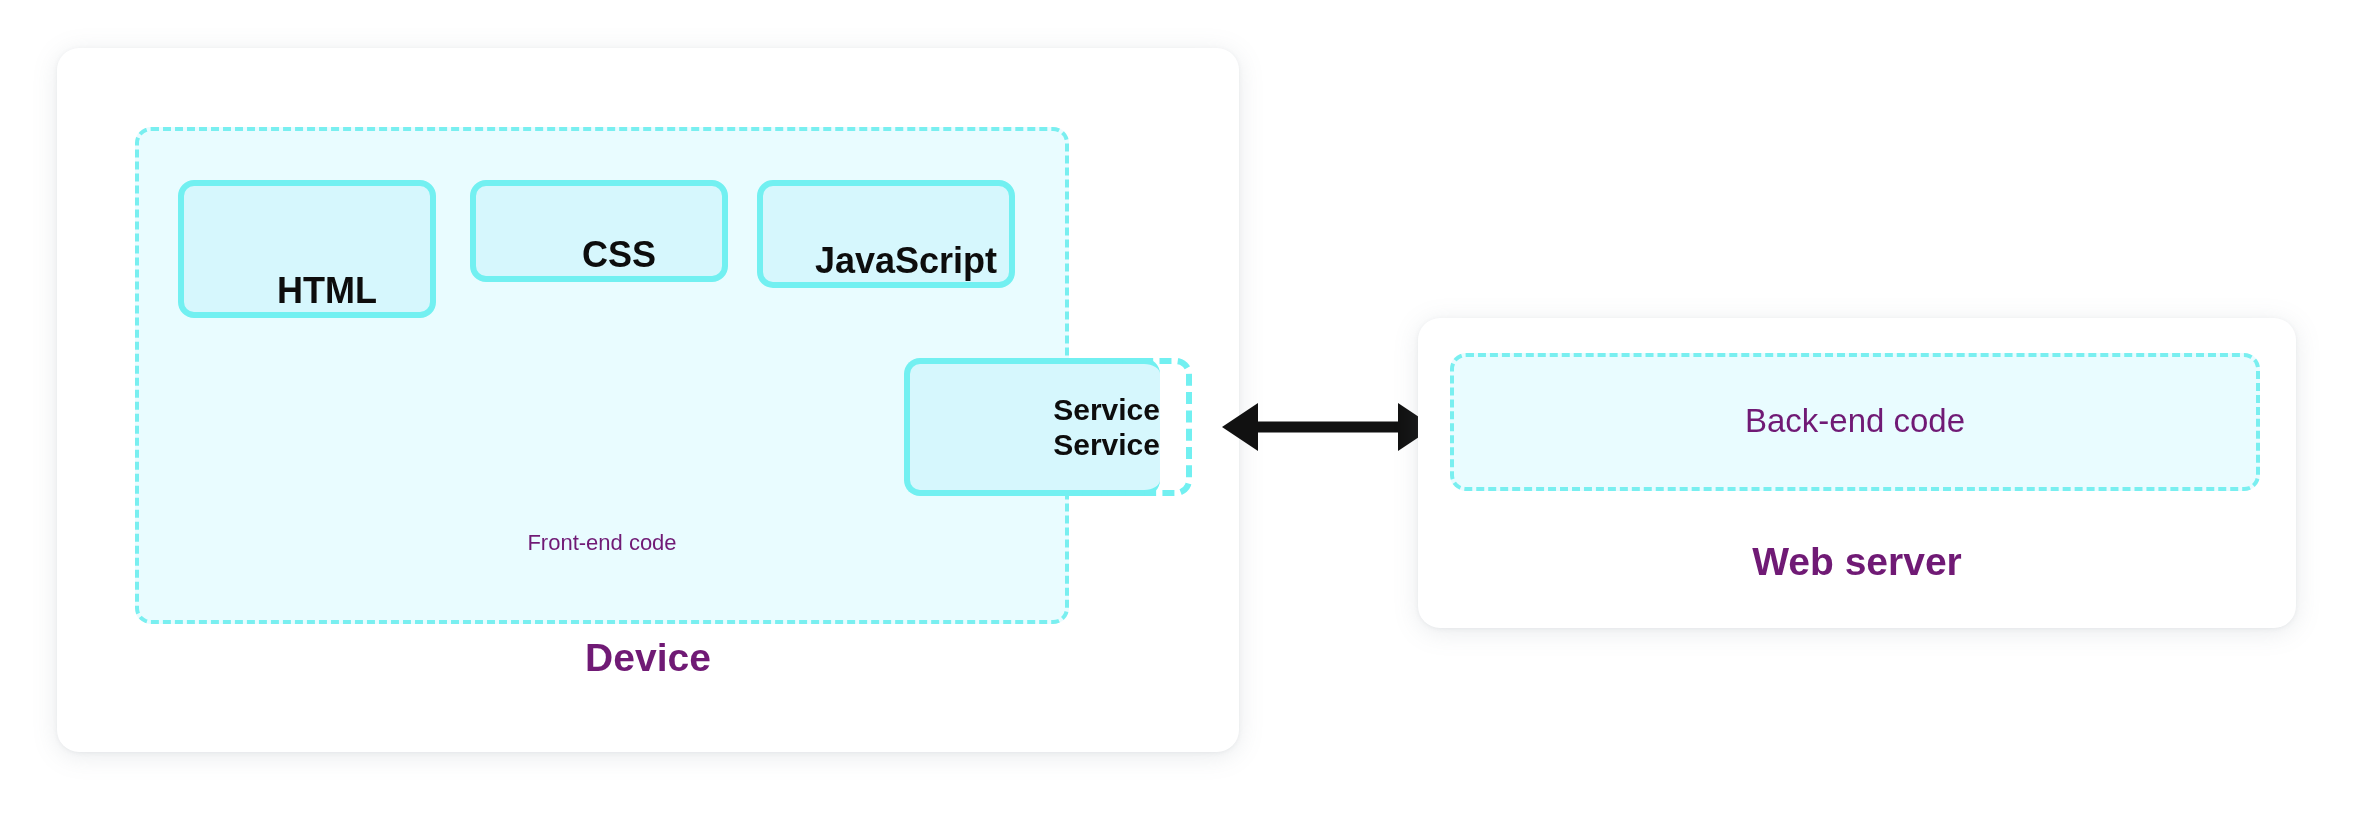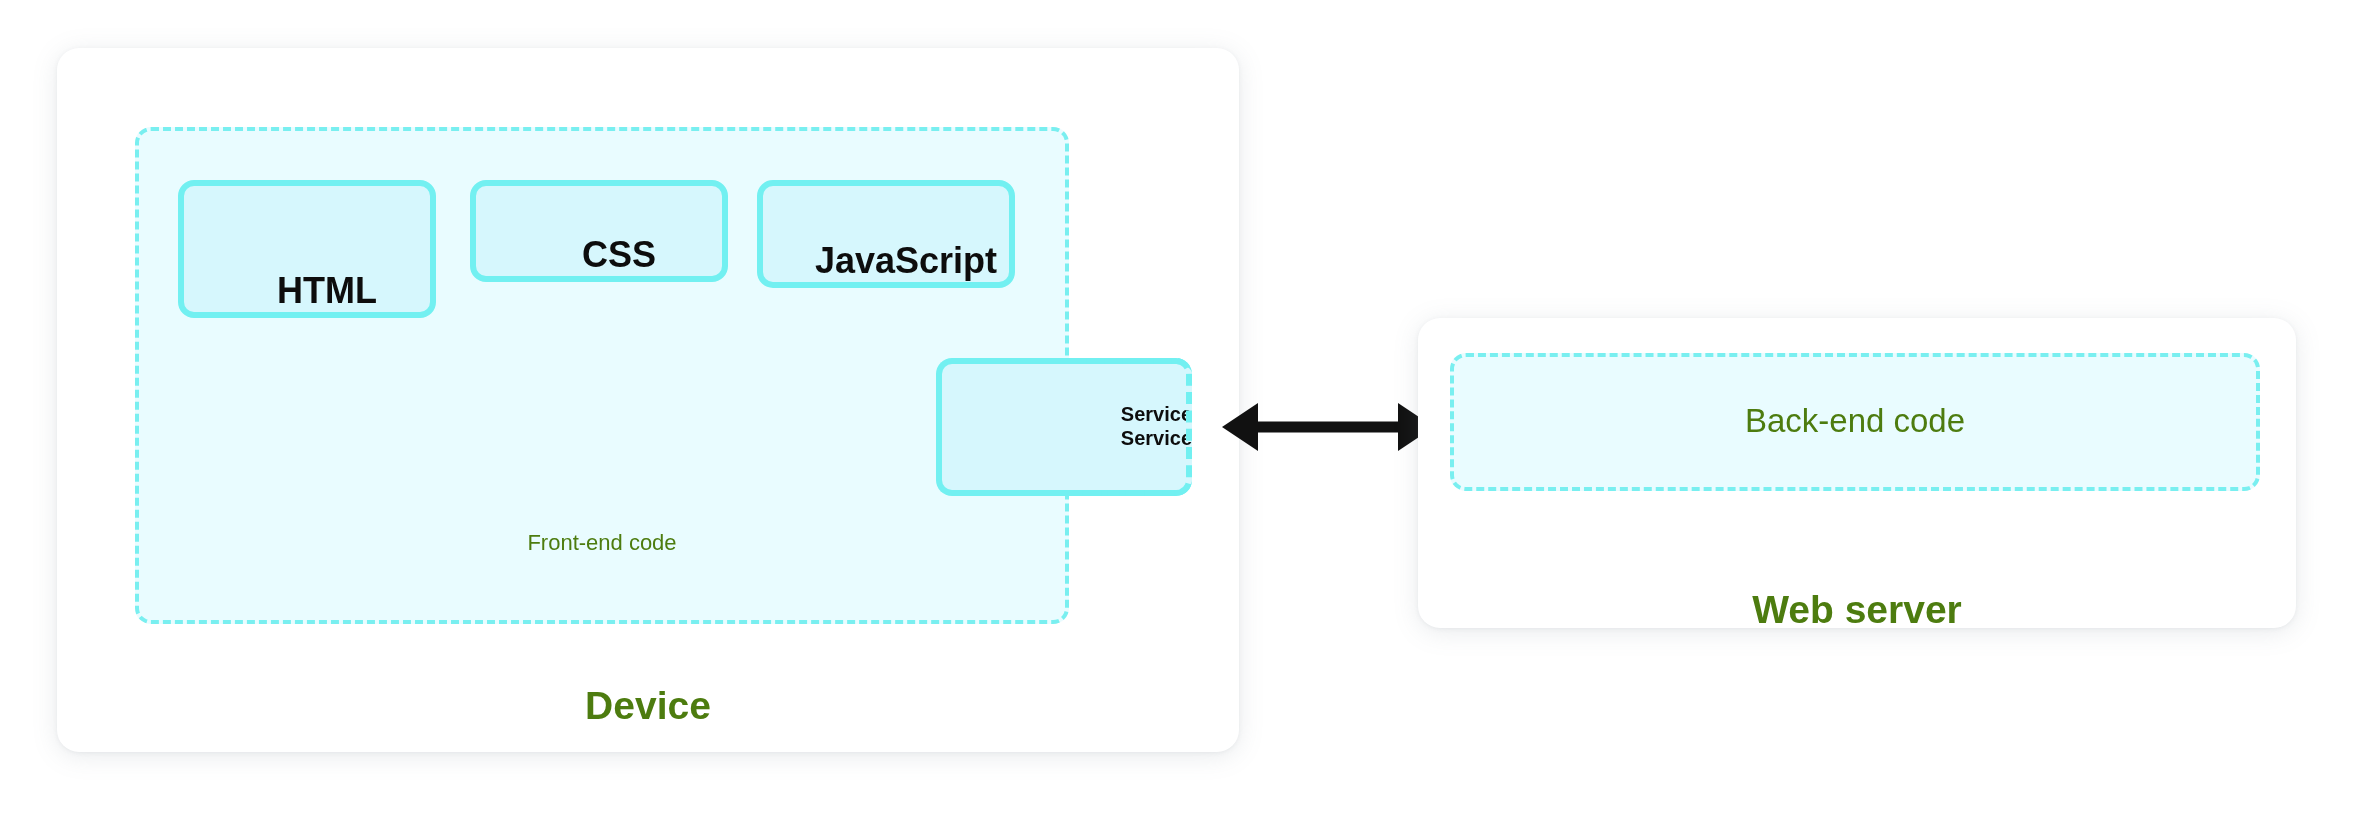--- a/index.html
+++ b/index.html
@@ -84,25 +84,25 @@
     padding-left: 40px;
   }
 
   #box-html   { left: 178px; top: 180px; width: 258px; height: 138px; }
   #box-css    { left: 470px; top: 180px; width: 258px; height: 102px; }
   #box-js     { left: 757px; top: 180px; width: 258px; height: 108px; }
   #box-manifest { left: 178px; top: 358px; width: 737px; height: 138px; }
 
   
   #box-serviceworker {
-    left: 936px;
+    left: 904px;
     top: 358px;
     width: 256px;
     height: 138px;
-    font-size: 20px;
+    font-size: 30px;
     border-right: none;
     border-radius: 16px;
     flex-direction: column;
     z-index: 3;
   }
   #box-serviceworker-dashoverlay {
     position: absolute;
     left: 1068px;
     top: 358px;
     width: 124px;
@@ -114,25 +114,25 @@
     border-bottom-right-radius: 16px;
     background: transparent;
     z-index: 4;
     pointer-events: none;
   }
 
   
   .caption {
     position: absolute;
     text-align: center;
-    color: #4d7c0f;
+    color: #701a75;
     white-space: nowrap;
   }
   .caption-regular { font-size: 22px; font-weight: normal; }
-  .caption-bold    { font-size: 39px; font-weight: bold; margin-top: 48px; }
+  .caption-bold    { font-size: 39px; font-weight: bold; }
 
   #caption-frontend { left: 135px; top: 530px; width: 934px; }
   #caption-backend  { left: 1450px; top: 402px; width: 810px; font-size: 33px; }
   #caption-device   { left: 57px;  top: 636px; width: 1182px; }
   #caption-server   { left: 1418px; top: 540px; width: 878px; }
 
   
   #sync-arrow {
     position: absolute;
     left: 1222px;

